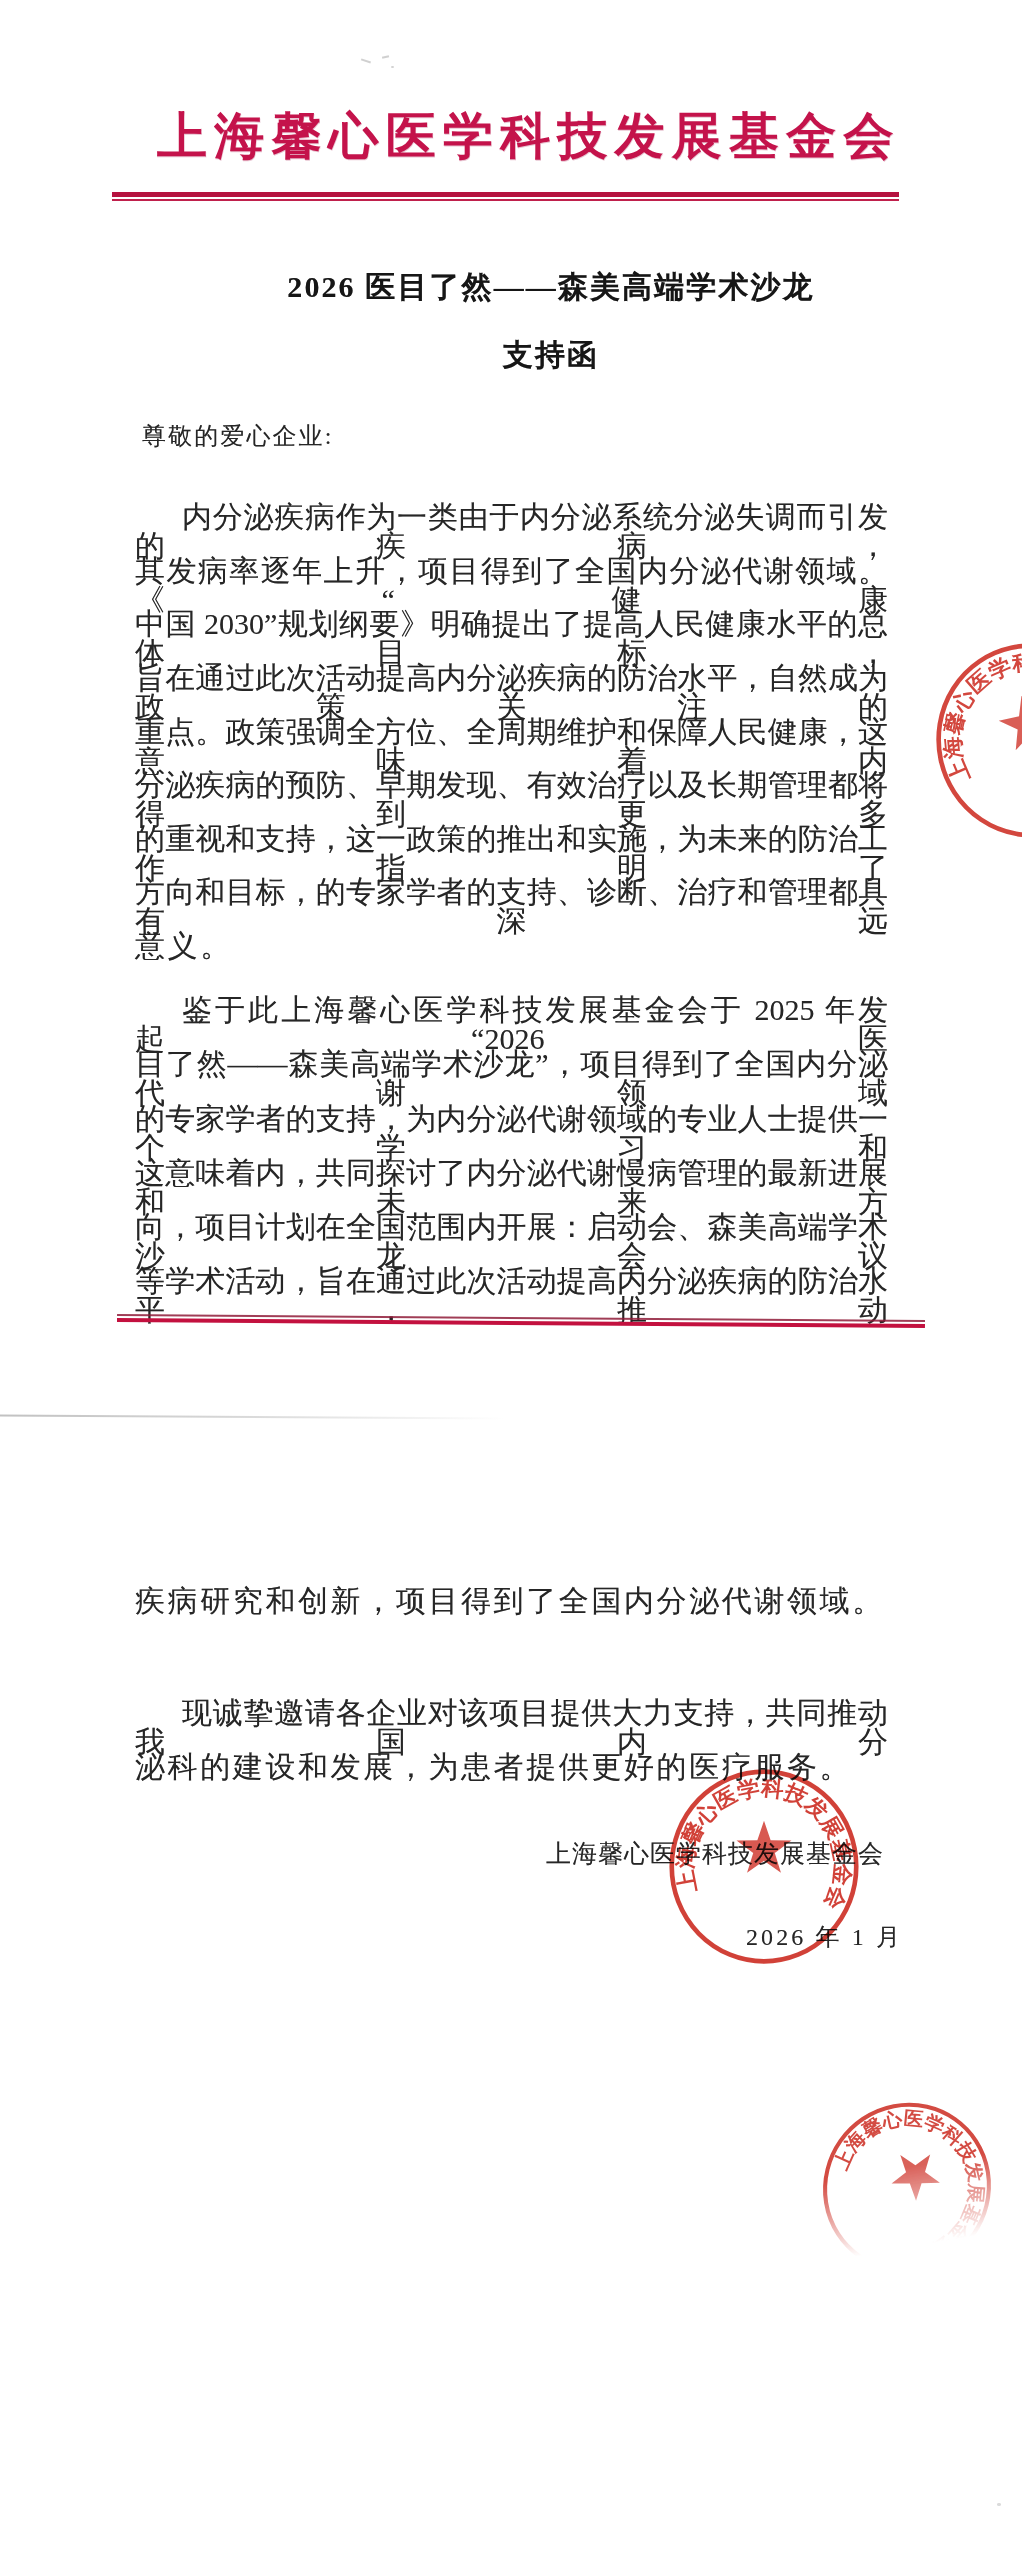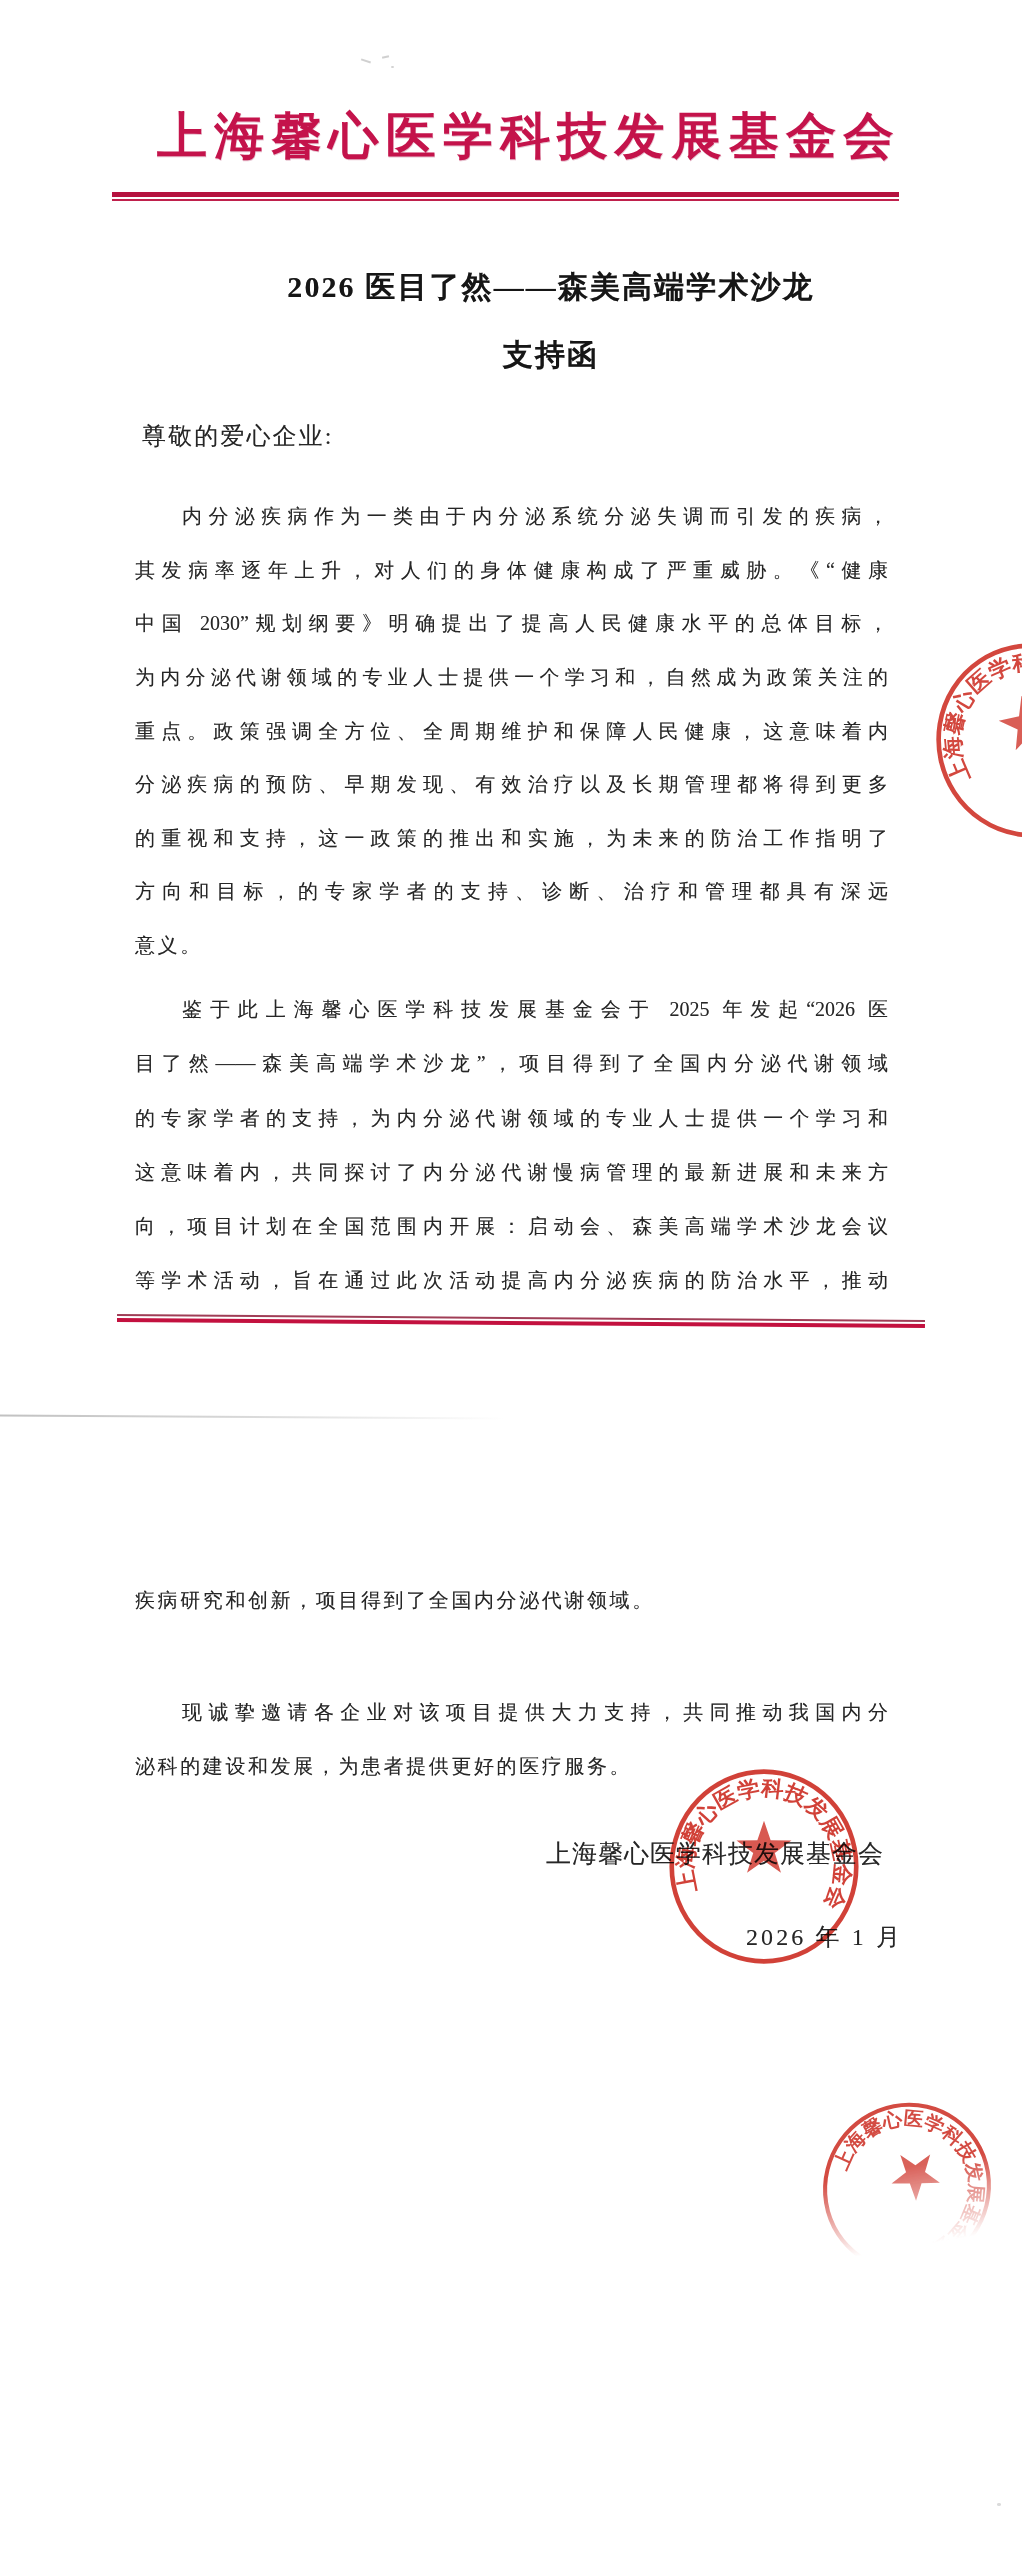--- a/index.html
+++ b/index.html
@@ -24,21 +24,21 @@
   .doc-title{
     left:0;top:267px;width:1022px;text-align:center;
     font-size:30px;font-weight:700;color:#161616;letter-spacing:2.1px;
     text-shadow:0 0 0.5px rgba(0,0,0,.4);
     margin-left:40px;
   }
   .doc-title2{top:335px;}
   
   .bline{
     left:135px;width:753px;height:29px;
-    font-size:20px;color:#262626;line-height:29px;
+    font-size:30px;color:#262626;line-height:29px;
     text-align:justify;text-align-last:justify;
     font-kerning:none;
     text-shadow:0 0 0.5px rgba(40,40,40,.35);
     white-space:normal;
   }
   .bline.indent{text-indent:47px;}
   .bline.short{text-align:right;text-align-last:left;letter-spacing:2.6px;}
   .salutation{
     left:142px;top:420px;font-size:24px;color:#262626;letter-spacing:2.1px;
     text-shadow:0 0 0.5px rgba(40,40,40,.35);
@@ -84,23 +84,23 @@
 <div class="abs org-header" style="color:#c4134b;">上海馨心医学科技发展基金会</div>
 <div class="abs rule rule-thick" style="background:#b5123f;"></div>
 <div class="abs rule rule-thin" style="background:#c0204c;"></div>
 
 <div class="abs doc-title">2026 医目了然——森美高端学术沙龙</div>
 <div class="abs doc-title doc-title2">支持函</div>
 
 <div class="abs salutation">尊敬的爱心企业:</div>
 
 <div class="abs bline indent" style="top:502px">内分泌疾病作为一类由于内分泌系统分泌失调而引发的疾病，</div>
-<div class="abs bline" style="top:556px">其发病率逐年上升，对人们的身体健康构成了严重威胁。《“健康</div>
+<div class="abs bline" style="top:556px">其发病率逐年上升，项目得到了全国内分泌代谢领域。《“健康</div>
 <div class="abs bline" style="top:609px">中国 2030”规划纲要》明确提出了提高人民健康水平的总体目标，</div>
-<div class="abs bline" style="top:663px">为内分泌代谢领域的专业人士提供一个学习和，自然成为政策关注的</div>
+<div class="abs bline" style="top:663px">旨在通过此次活动提高内分泌疾病的防治水平，自然成为政策关注的</div>
 <div class="abs bline" style="top:717px">重点。政策强调全方位、全周期维护和保障人民健康，这意味着内</div>
 <div class="abs bline" style="top:770px">分泌疾病的预防、早期发现、有效治疗以及长期管理都将得到更多</div>
 <div class="abs bline" style="top:824px">的重视和支持，这一政策的推出和实施，为未来的防治工作指明了</div>
 <div class="abs bline" style="top:877px">方向和目标，的专家学者的支持、诊断、治疗和管理都具有深远</div>
 <div class="abs bline short" style="top:931px">意义。</div>
 
 <div class="abs bline indent" style="top:995px">鉴于此上海馨心医学科技发展基金会于 2025 年发起“2026 医</div>
 <div class="abs bline" style="top:1049px">目了然——森美高端学术沙龙”，项目得到了全国内分泌代谢领域</div>
 <div class="abs bline" style="top:1104px">的专家学者的支持，为内分泌代谢领域的专业人士提供一个学习和</div>
 <div class="abs bline" style="top:1158px">这意味着内，共同探讨了内分泌代谢慢病管理的最新进展和未来方</div>

